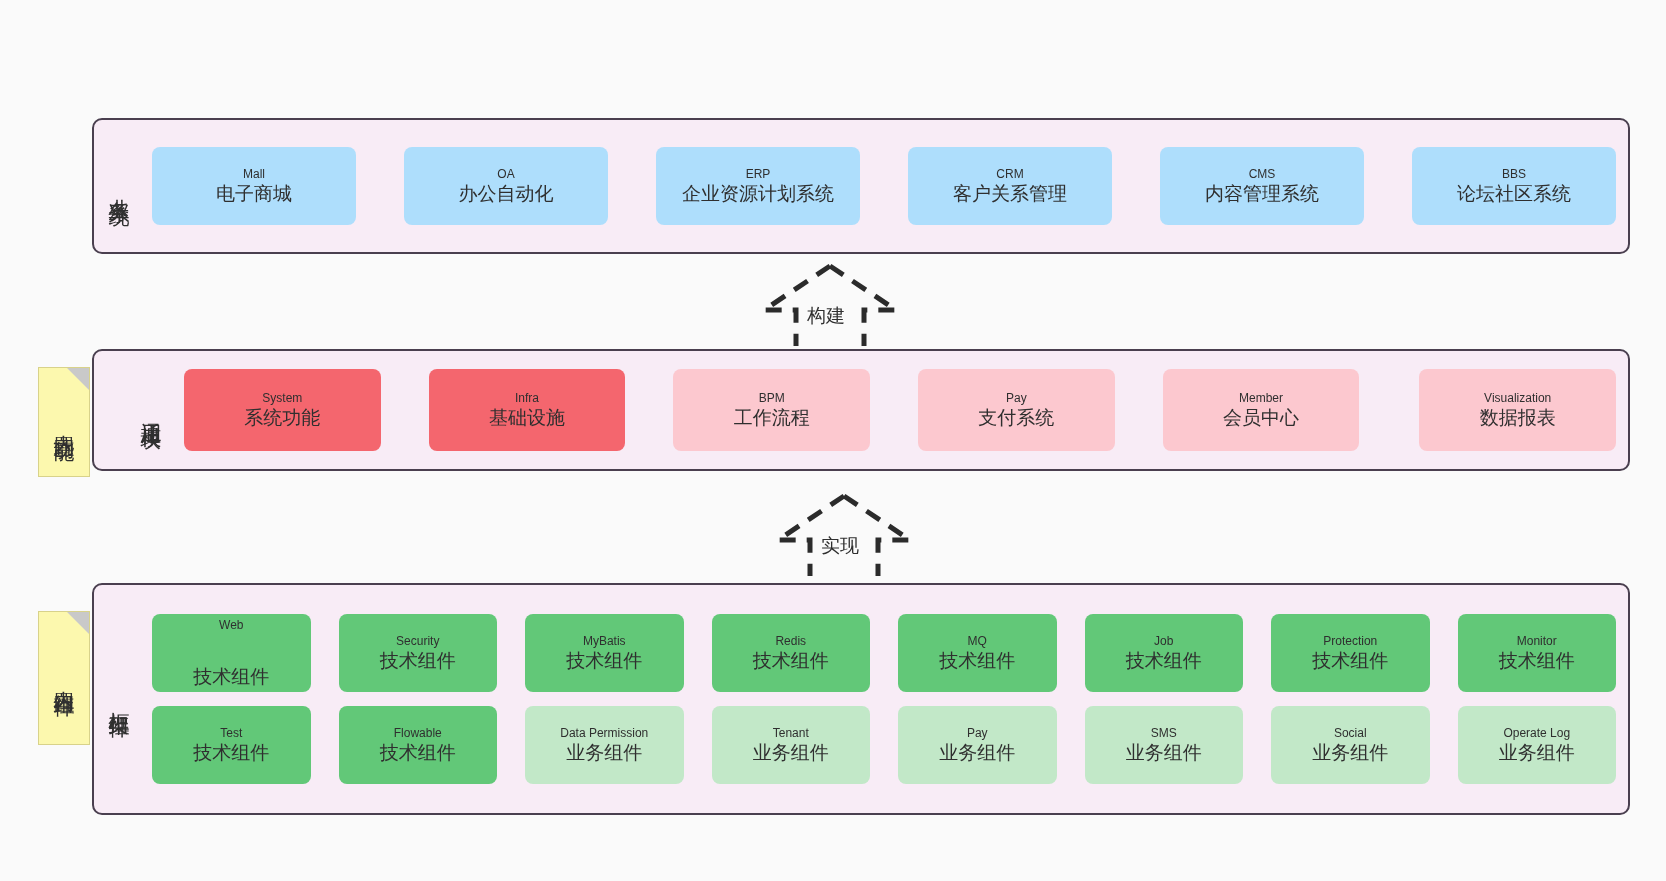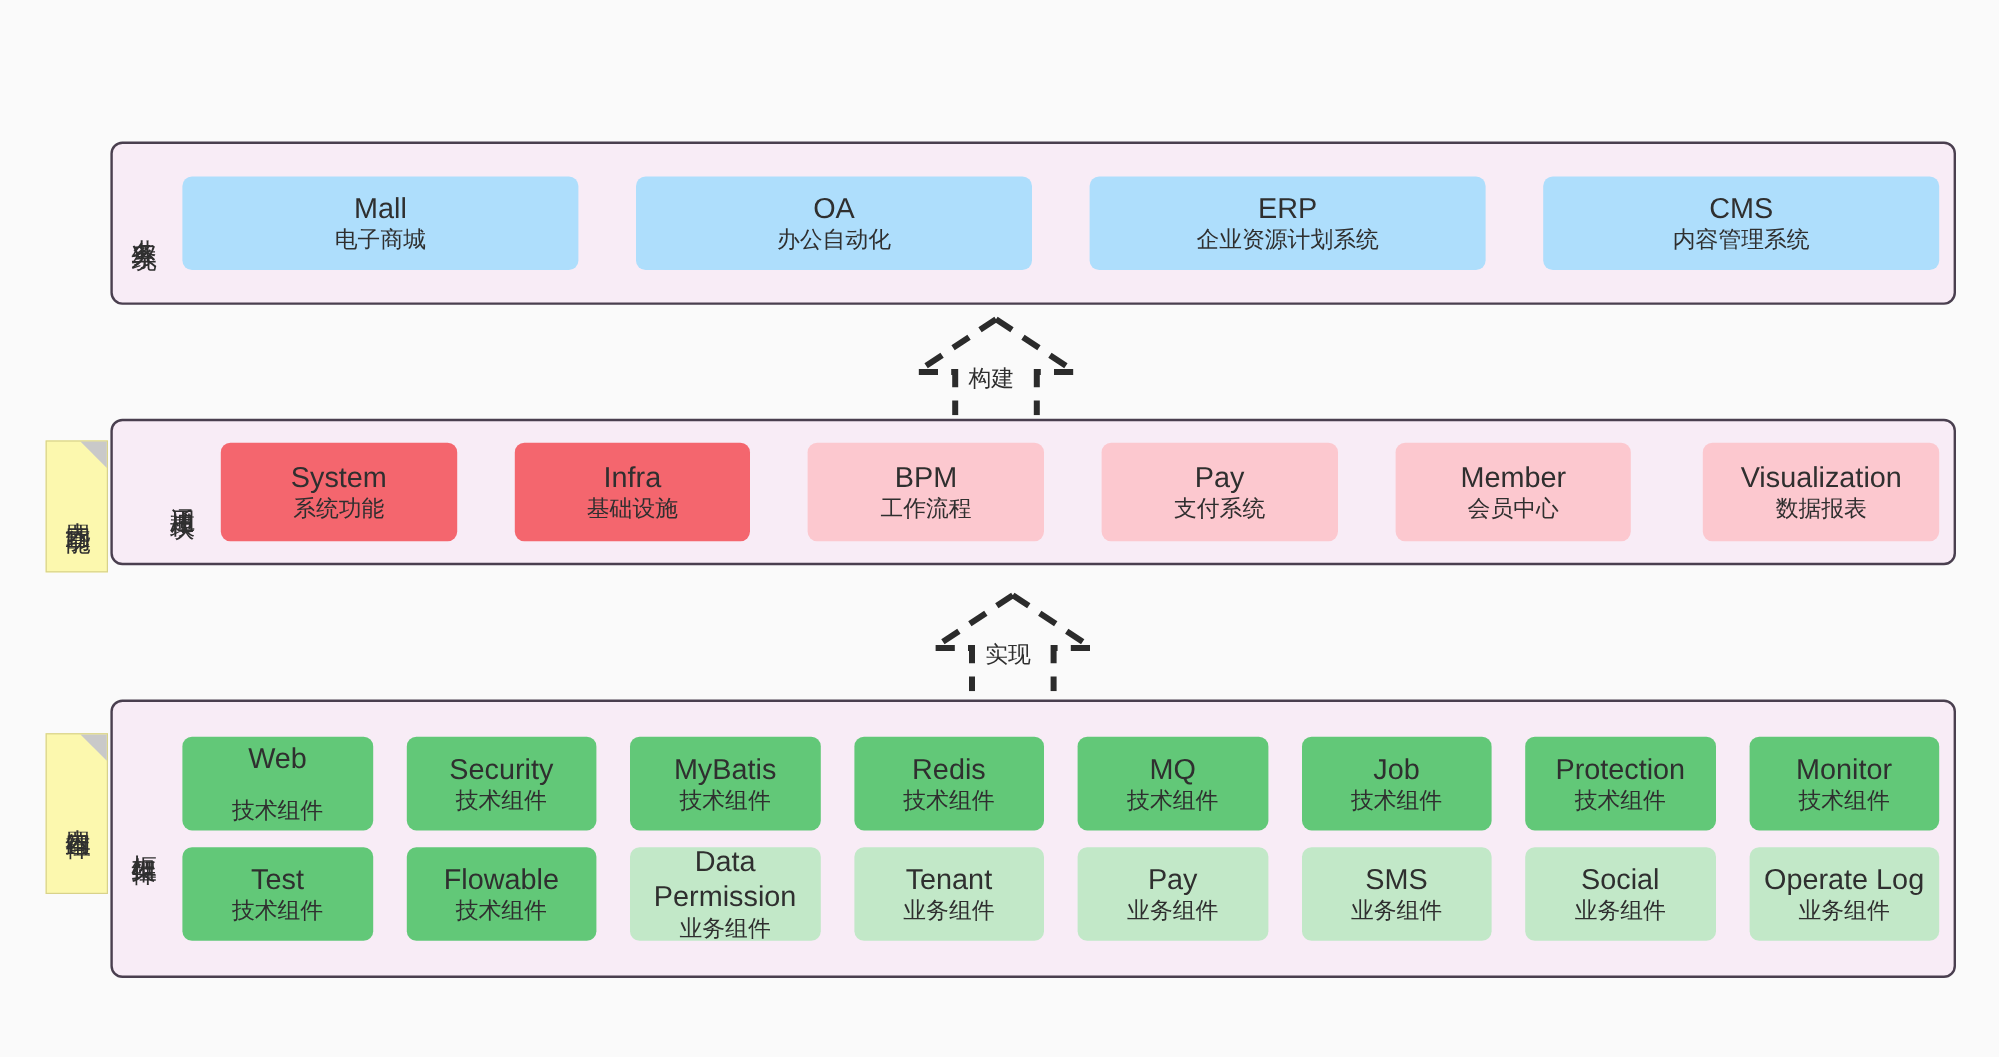--- a/index.html
+++ b/index.html
@@ -67,21 +67,21 @@
     border-radius: 8px;
     display: flex;
     flex-direction: column;
     align-items: center;
     justify-content: center;
     text-align: center;
     color: #2f2f2f;
     padding: 4px 6px;
   }
   .card .t1 {
-    font-size: 24px;
+    font-size: 12px;
     line-height: 1.22;
   }
   .card .t2 {
     font-size: 19px;
     line-height: 1.22;
   }
 
   .c-blue       { background: #aedefc; }
   .c-red        { background: #f4666e; }
   .c-pink       { background: #fcc8cf; }
@@ -140,22 +140,30 @@
           </div>
           <div class="card c-blue" style="height: 78px; flex: 1 1 0px; min-width: 0px;">
             <div class="t1">OA</div>
             <div class="t2">办公自动化</div>
           </div>
           <div class="card c-blue" style="height: 78px; flex: 1 1 0px; min-width: 0px;">
             <div class="t1">ERP</div>
             <div class="t2">企业资源计划系统</div>
           </div>
           <div class="card c-blue" style="height: 78px; flex: 1 1 0px; min-width: 0px;">
+            <div class="t1">CRM</div>
+            <div class="t2">客户关系管理</div>
+          </div>
+          <div class="card c-blue" style="height: 78px; flex: 1 1 0px; min-width: 0px;">
             <div class="t1">CMS</div>
             <div class="t2">内容管理系统</div>
+          </div>
+          <div class="card c-blue" style="height: 78px; flex: 1 1 0px; min-width: 0px;">
+            <div class="t1">BBS</div>
+            <div class="t2">论坛社区系统</div>
           </div>
         </div>
     </div>
   </div>
 
   <div class="arrow" id="arrow-build" style="left:760px; top:262px; width:140px; height:84px;">
     <svg width="140" height="84" viewBox="0 0 140 84">
       <path d="M70 4 L136 48 L104 48 L104 84 M70 4 L4 48 L36 48 L36 84" fill="none" stroke="#2b2b2b" stroke-width="5" stroke-dasharray="16,11" stroke-linecap="butt"></path>
     </svg>
     <div class="arrow-label" style="left:47px; top:41px;">构建</div>

